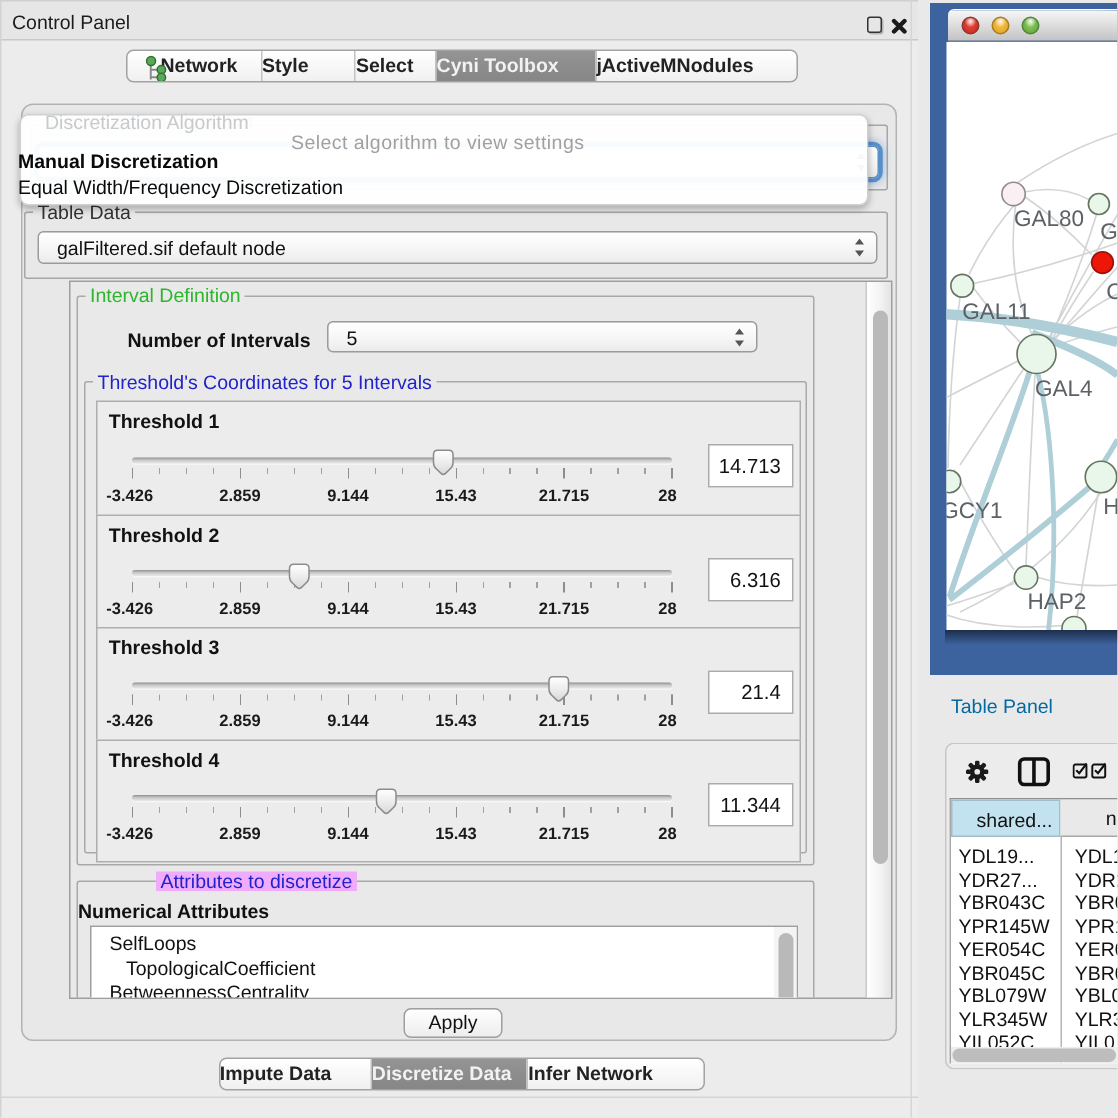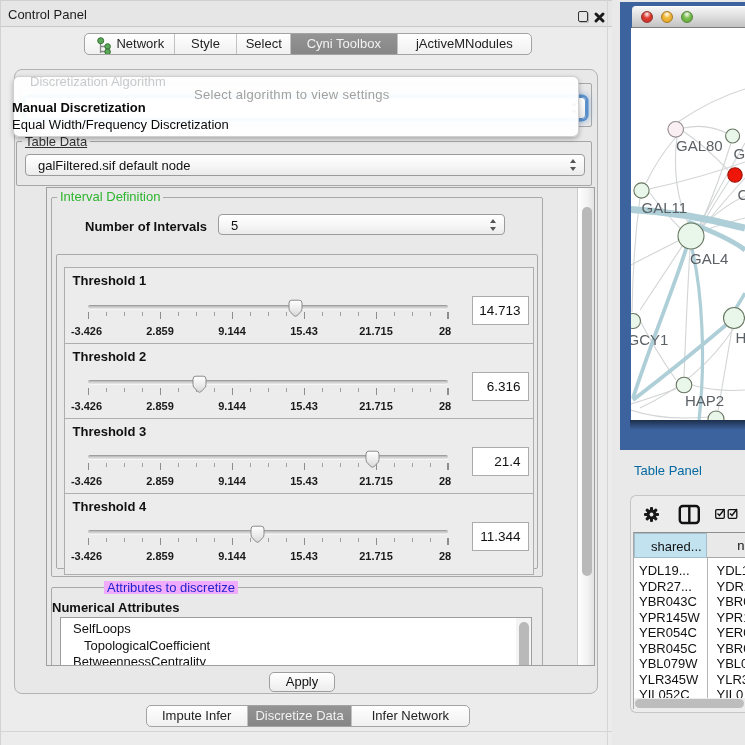--- a/index.html
+++ b/index.html
@@ -25,21 +25,21 @@
   background:
    repeating-linear-gradient(to right,#8d8d8d 0 1px,transparent 1px 71.9px) left top/100% 7px no-repeat,
    repeating-linear-gradient(to right,#a0a0a0 0 1px,transparent 1px 17.975px) left top/100% 4px no-repeat;
 }
 .tlab { position:absolute; top:56.5px; font-size:11px; font-weight:bold; color:#1a1a1a; transform:translateX(-50%); }
 .vfield { position:absolute; left:407px; top:28px; width:57px; height:29px; background:#fff;
   border:1px solid #ababab; font-size:13.5px; color:#111; text-align:right; line-height:27px; padding-right:7px; }
 .thumb { position:absolute; top:31px; width:17px; height:21px; margin-left:-8.5px; }
 .seg { position:absolute; height:22px; border:1px solid #a3a3a3; border-radius:5px;
   background:linear-gradient(#ffffff,#f0f0f0); display:flex; overflow:hidden; }
-.seg .s { font-size:13px; font-weight:normal; color:#222; text-align:center; line-height:20px; border-right:1px solid #c2c2c2; }
+.seg .s { font-size:13px; font-weight:bold; color:#222; line-height:20px; border-right:1px solid #c2c2c2; }
 .seg .s:last-child { border-right:none; }
 .seg .sel { background:linear-gradient(#949494,#868686); color:#f2f2f2; }
 .rowt { position:absolute; font-size:13px; color:#111; }
 </style>
 </head>
 <body>
 
 <div class="abs" style="left:0;top:0;width:612px;height:745px;background:#ececec;"></div>
 <div class="abs" style="left:0;top:0;width:612px;height:27px;background:#e6e6e6;border-bottom:1px solid #c9c9c9;"></div>
 <div class="abs" style="left:0;top:0;width:612px;height:1px;background:#cfcfcf;"></div>
@@ -72,21 +72,21 @@
 <div class="groupbox" style="left:20px;top:83px;width:572px;height:44px;"></div>
 <div class="gtitle" style="left:30px;top:74px;background:transparent;color:#777;">Discretization Algorithm</div>
 <div class="combo" style="left:25px;top:97px;width:561px;height:22px;box-shadow:0 0 0 2.5px rgba(66,128,197,0.8), 0 0 6px 3px rgba(95,150,210,0.55);border-color:#5d92c9;">
   <div class="arrows">
       <div class="up"></div>
       <div class="dn"></div>
     </div>
 </div>
 
 <div class="groupbox" style="left:16px;top:141px;width:576px;height:45px;"></div>
-<div class="gtitle" style="left:22px;top:135px;text-decoration:underline;">Table Data</div>
+<div class="gtitle" style="left:22px;top:135px;">Table Data</div>
 <div class="combo" style="left:25px;top:154px;width:560px;height:22px;">
   <div class="ctext">galFiltered.sif default node</div>
   <div class="arrows">
       <div class="up"></div>
       <div class="dn"></div>
     </div>
 </div>
 
 <div class="abs" style="left:46px;top:187px;width:549px;height:479px;border:1px solid #9f9f9f;background:#e9e9e9;"></div>
 
@@ -102,20 +102,21 @@
   <div class="rowt" style="left:38px;top:31px;font-weight:bold;">Number of Intervals</div>
   <div class="combo" style="left:171px;top:26px;width:287px;height:21px;">
     <div class="ctext" style="top:2.5px;">5</div>
     <div class="arrows">
           <div class="up"></div>
           <div class="dn"></div>
         </div>
   </div>
 
   <div class="groupbox" style="left:8.5px;top:66px;width:482px;height:315px;border-color:#a9a9a9;"></div>
+  <div class="gtitle" style="left:15px;top:60px;color:#2222cc;background:#e9e9e9;">Threshold's Coordinates for 5 Intervals</div>
 
   <div class="tpanel" style="left:16.5px;top:79.3px;">
     <div class="tname">Threshold 1</div>
     <div class="track"></div>
         <div class="ticks"></div>
     <svg class="thumb" style="left:231px;" width="17" height="21" viewBox="0 0 17 21">
       <path d="M2 4 Q2 1.2 4.8 1.2 L12.2 1.2 Q15 1.2 15 4 L15 9.5 Q15 12 13 13.7 L10 16.6 Q8.5 18 7 16.6 L4 13.7 Q2 12 2 9.5 Z" fill="url(#thg)" stroke="#8b8b8b" stroke-width="1"></path>
     </svg>
     <div class="tlab" style="left:22px;">-3.426</div>
     <div class="tlab" style="left:95.5px;">2.859</div>
@@ -189,21 +190,21 @@
       <stop offset="0" stop-color="#ffffff"></stop>
       <stop offset="0.5" stop-color="#ededed"></stop>
       <stop offset="1" stop-color="#d8d8d8"></stop>
     </linearGradient>
   </defs>
 </svg>
 
 <div class="abs" style="left:269px;top:672px;width:66px;height:20px;border:1px solid #9e9e9e;border-radius:5px;background:linear-gradient(#ffffff,#ededed);font-size:13px;color:#111;text-align:center;line-height:18px;">Apply</div>
 
 <div class="seg" style="left:145.5px;top:704.5px;width:324px;">
-  <div class="s" style="width:102px;">Impute Infer</div>
+  <div class="s" style="width:102px;">Impute Data</div>
   <div class="s sel" style="width:105px;">Discretize Data</div>
   <div class="s" style="width:117px;">Infer Network</div>
 </div>
 <div class="abs" style="left:0;top:731px;width:612px;height:1px;background:#d4d4d4;"></div>
 
 <div class="abs" style="left:13px;top:76px;width:565.5px;height:60.5px;background:rgba(255,255,255,0.96);
   border:1px solid rgba(120,120,120,0.35);border-radius:6px;box-shadow:0 2px 5px rgba(0,0,0,0.28);"></div>
 <div class="abs" style="left:30px;top:74px;font-size:13px;color:#c7cacc;">Discretization Algorithm</div>
 <div class="abs" style="left:194px;top:87px;font-size:13px;color:#a0a0a0;letter-spacing:0.3px;">Select algorithm to view settings</div>
 <div class="abs" style="left:12px;top:100px;font-size:13px;font-weight:bold;color:#0a0a0a;">Manual Discretization</div>

